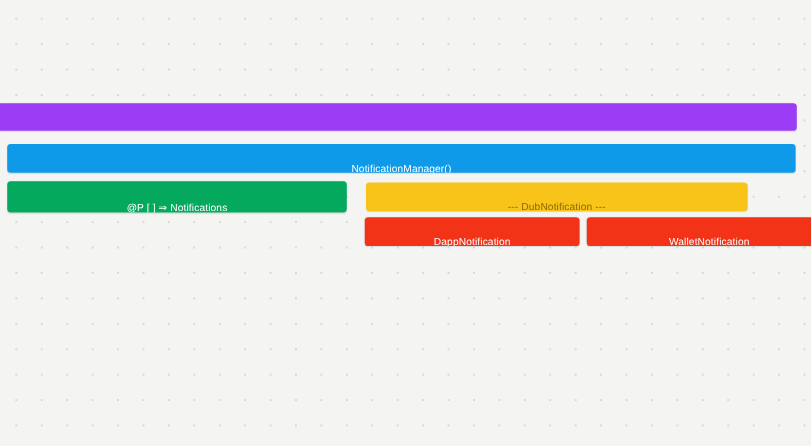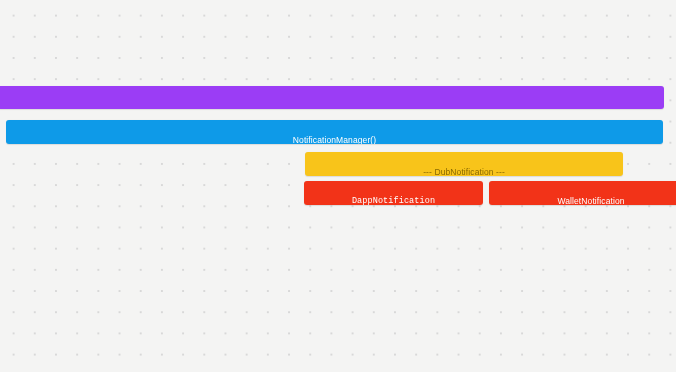--- a/index.html
+++ b/index.html
@@ -76,21 +76,20 @@
     background: #f8c41a;
     color: #8a6a00;
   }
 
   .node-dapp {
     left: 304px;
     top: 181px;
     width: 179px;
     height: 24px;
     background: #f23318;
-    font-family: Liberation Mono, monospace;
   }
 
   .node-wallet {
     left: 489px;
     top: 181px;
     width: 204px;
     height: 24px;
     background: #f23318;
   }
 
@@ -105,20 +104,23 @@
 <div id="canvas">
 
   <div class="node node-root">
     <span class="node-label"></span>
   </div>
 
   <div class="node node-manager">
     <span class="node-label">NotificationManager()</span>
   </div>
 
+  <div class="node node-notifications">
+    <span class="node-label">@P [ ] ⇒ Notifications</span>
+  </div>
 
   <div class="node node-dub">
     <span class="node-label">--- DubNotification ---</span>
   </div>
 
   <div class="node node-dapp">
     <span class="node-label">DappNotification</span>
   </div>
 
   <div class="node node-wallet">

